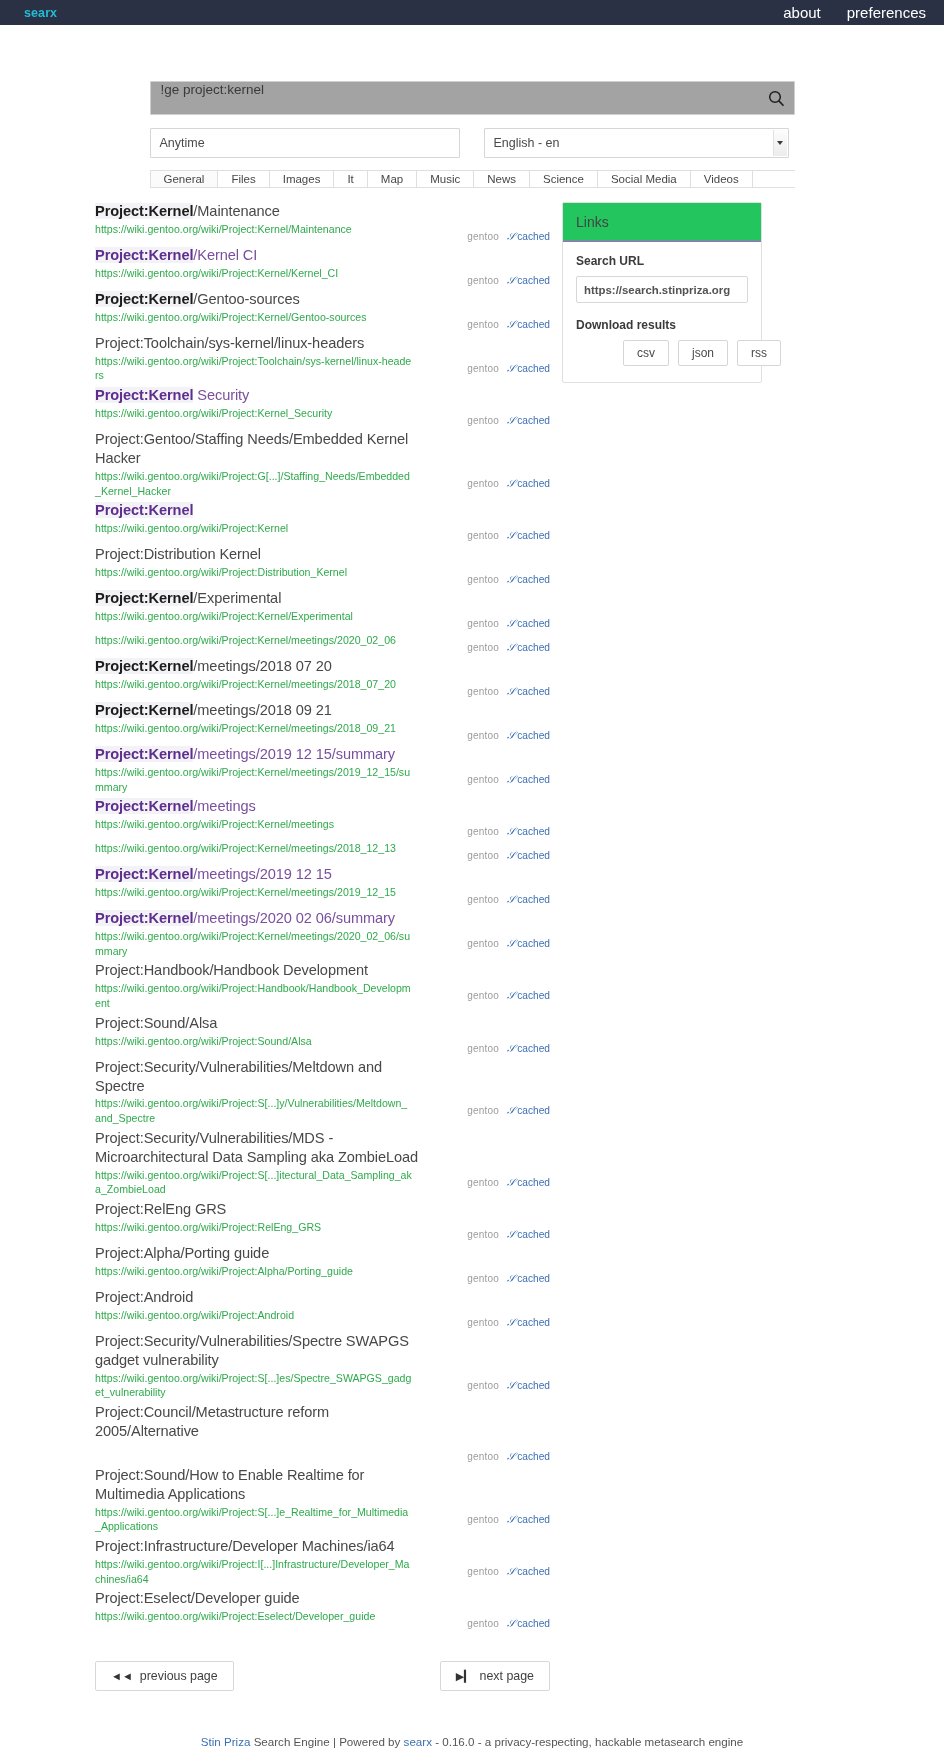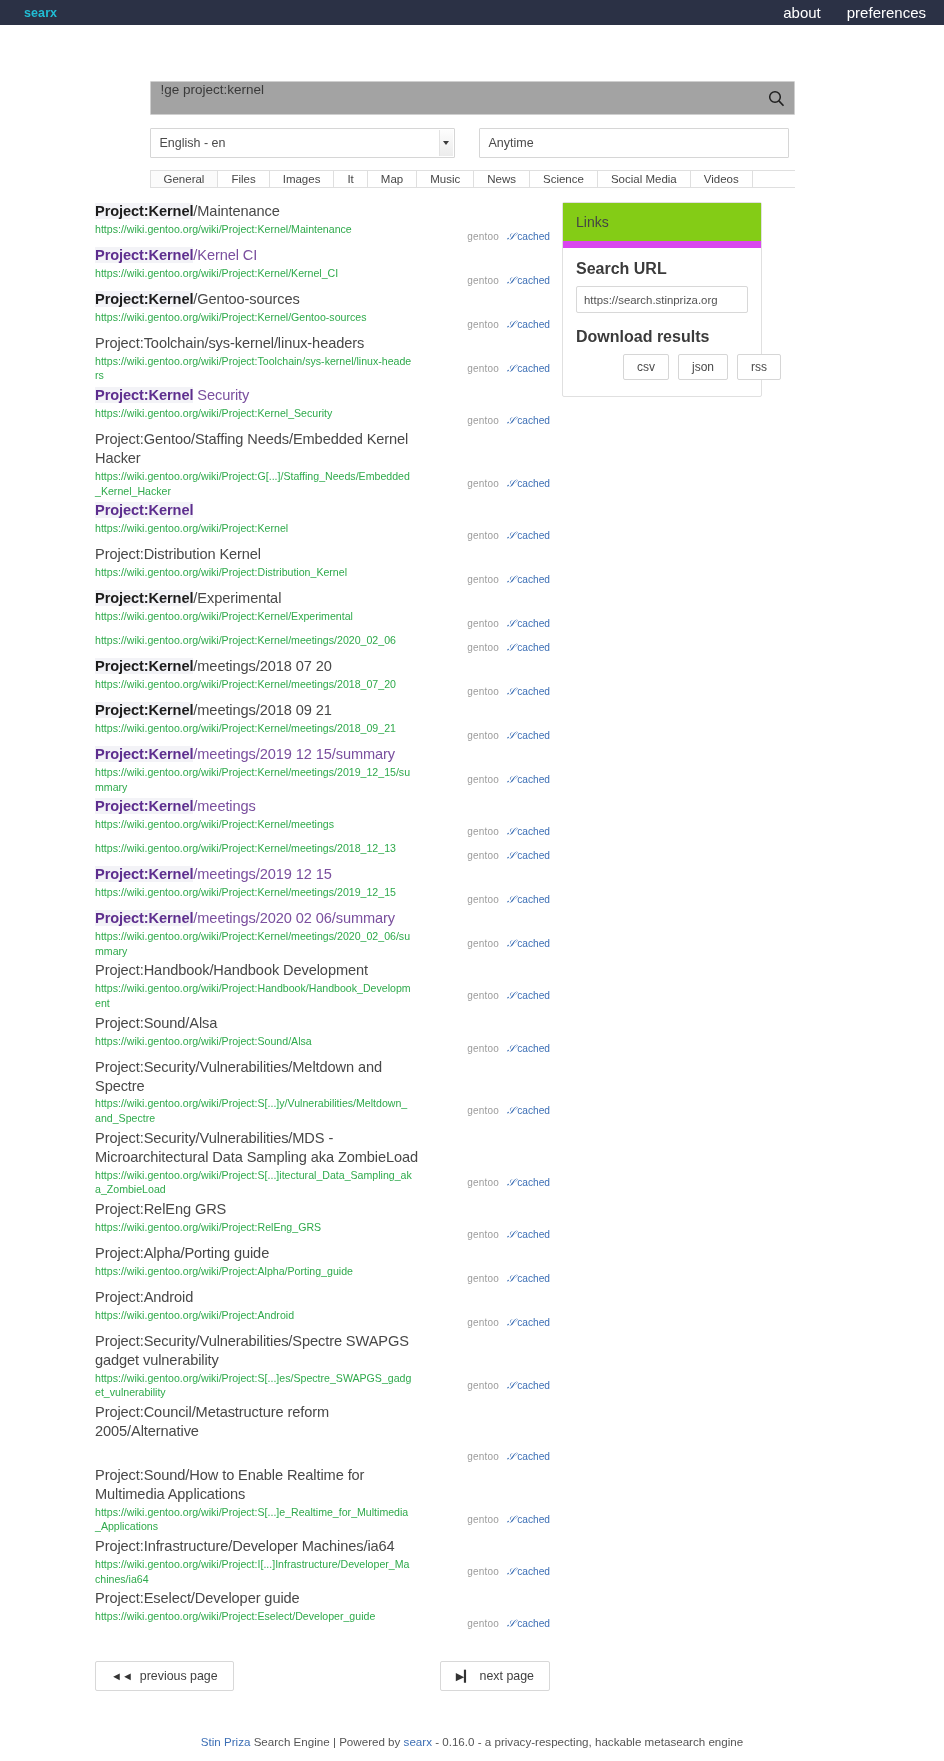--- a/index.html
+++ b/index.html
@@ -207,48 +207,49 @@
     color: #3d6fb5;
   }
 
   
   .card {
     border: 1px solid #e0e0e0;
     border-radius: 2px;
     background: #fff;
   }
   .card-head {
-    background: #84cc16;
-    border-bottom: 7px solid #d946ef;
+    background: #22c55e;
+    border-bottom: 1px solid #d946ef;
     padding: 11px 13px;
     font-size: 14px;
     color: #444;
   }
   .card-body { padding: 12px 13px 16px 13px; }
   .card-label {
-    font-size: 16px;
+    font-size: 12px;
     font-weight: bold;
     color: #3b3b3b;
     margin-bottom: 8px;
   }
   .url-field {
     width: 100%;
     height: 27px;
     border: 1px solid #d8d8d8;
     font-size: 11.4px;
     color: #525252;
     padding: 0 7px;
     font-family: "Liberation Sans", sans-serif;
     border-radius: 2px;
     background: #fff;
     outline: none;
     overflow: hidden;
     white-space: nowrap;
     display: flex;
     align-items: center;
+    font-weight: bold;
   }
   .dl-label { margin-top: 15px; }
   .dl-btns { display: flex; gap: 9px; margin-top: 8px; padding-left: 47px; }
   .dl-btn {
     border: 1px solid #d6d6d6;
     background: #fff;
     border-radius: 2px;
     font-size: 12px;
     color: #4a4a4a;
     padding: 5px 13px;
@@ -307,28 +308,28 @@
           <svg width="17" height="17" viewBox="0 0 17 17">
             <circle cx="7" cy="7" r="5.3" fill="none" stroke="#1f1f1f" stroke-width="1.5"></circle>
             <line x1="10.9" y1="10.9" x2="15.5" y2="15.8" stroke="#1f1f1f" stroke-width="1.6"></line>
           </svg>
         </span>
       </button>
     </div>
   </div>
 
   <div class="selects-row">
+    <div class="sel sel-time">
+      <span>Anytime</span>
+    </div>
     <div class="sel sel-lang">
       <span>English - en</span>
       <span class="caret-box">
           <i class="caret"></i>
         </span>
-    </div>
-    <div class="sel sel-time">
-      <span>Anytime</span>
     </div>
   </div>
 
   <div class="tabs">
     <div class="tab active">General</div>
     <div class="tab">Files</div>
     <div class="tab">Images</div>
     <div class="tab">It</div>
     <div class="tab">Map</div>
     <div class="tab">Music</div>

